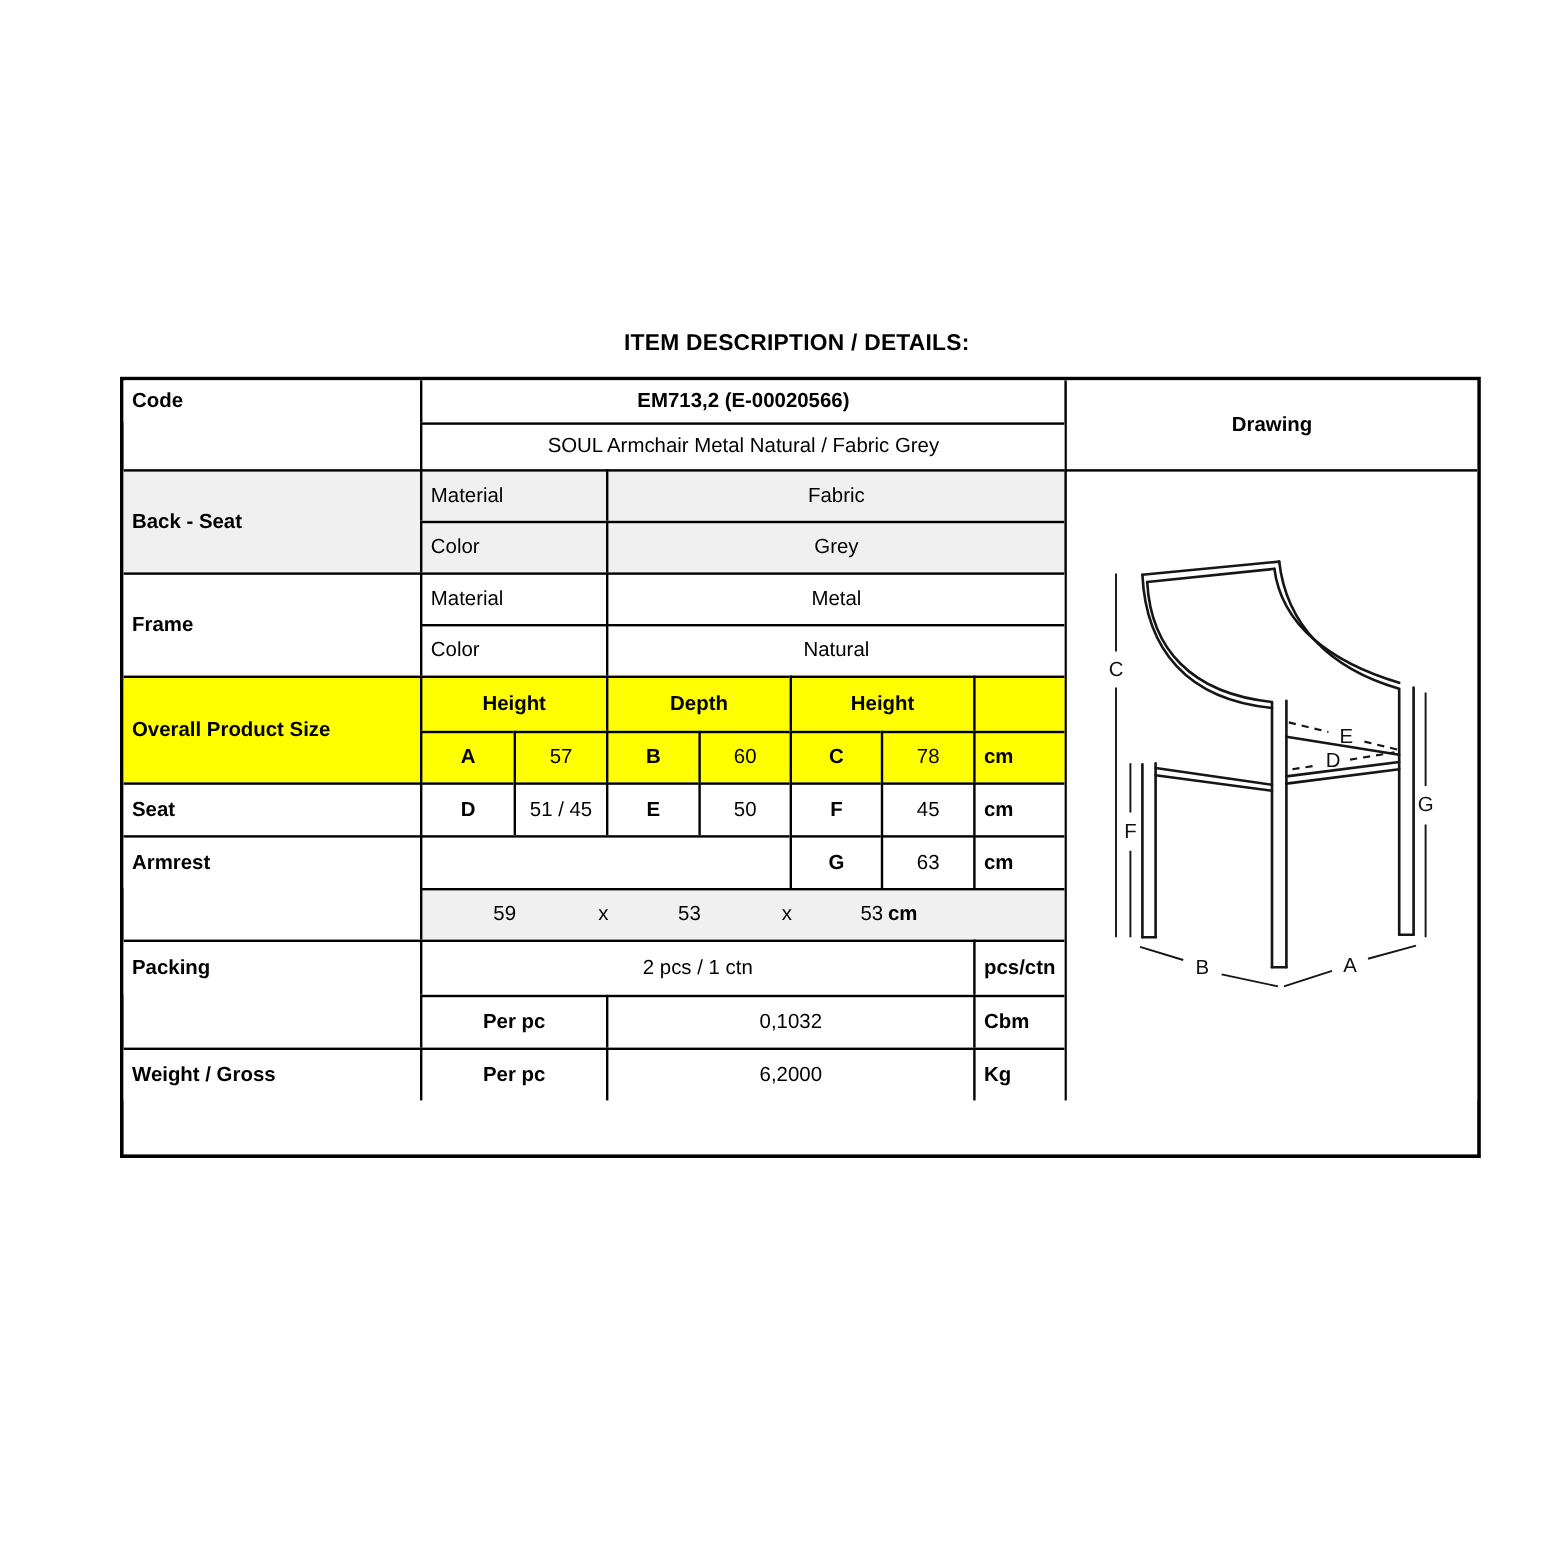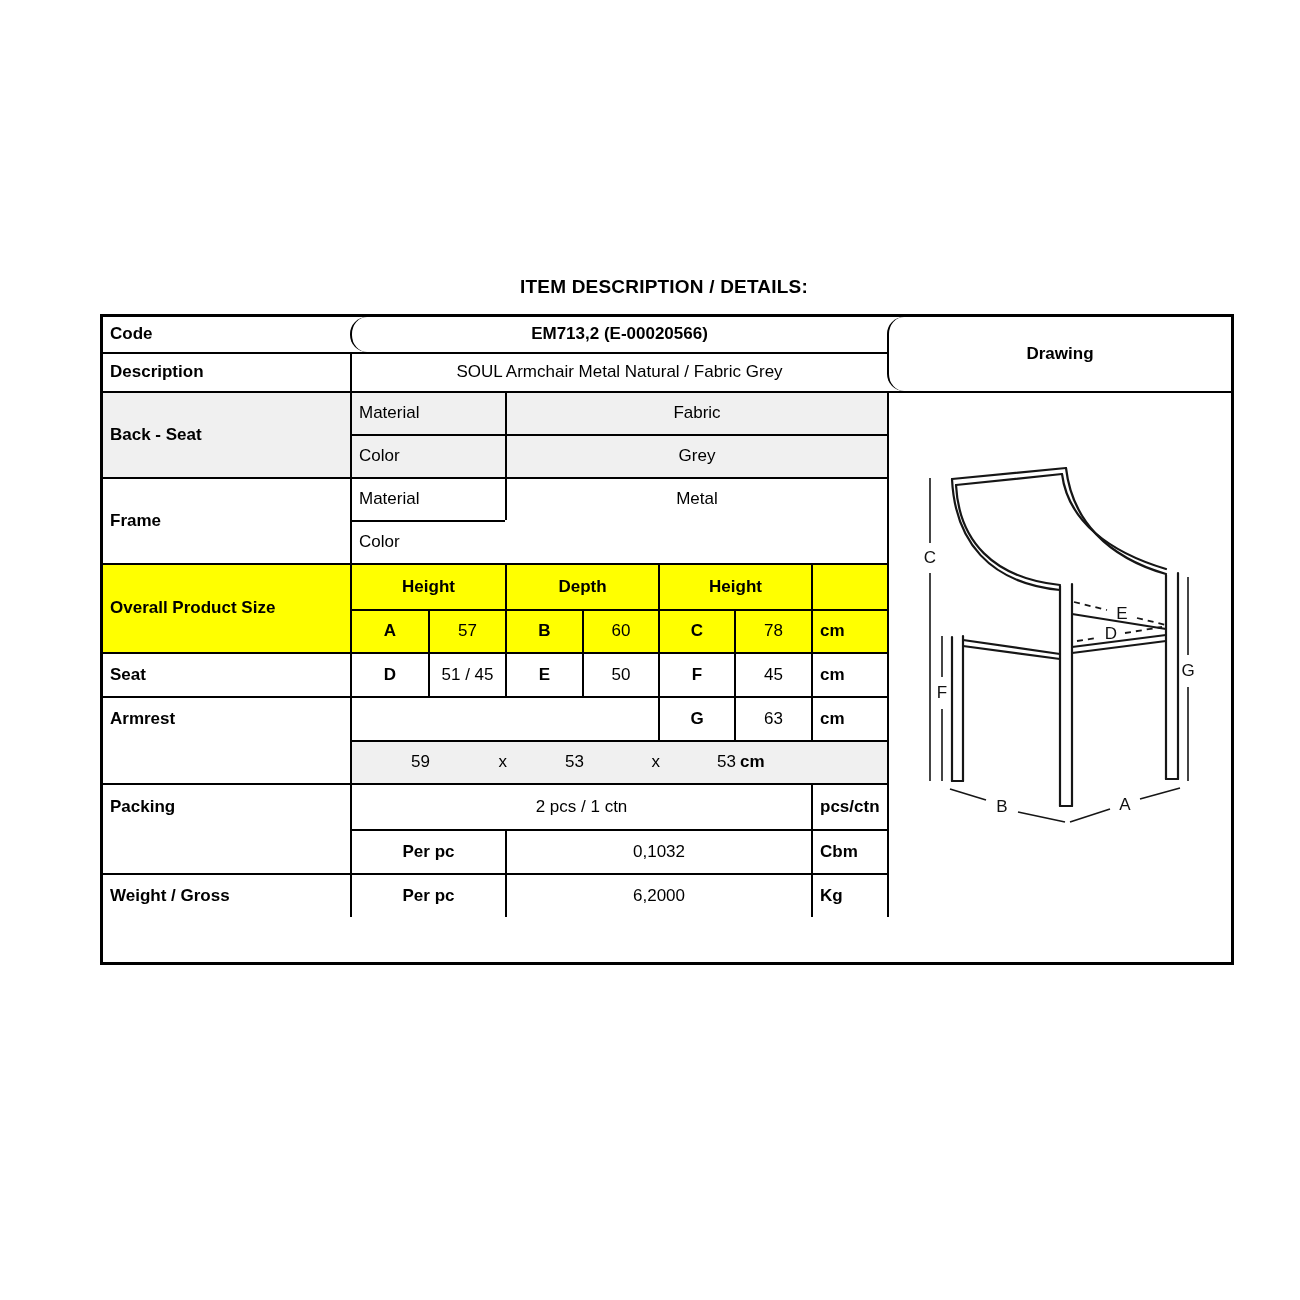--- a/index.html
+++ b/index.html
@@ -26,21 +26,21 @@
   }
   .c{
     border-left:2px solid var(--border);
     border-top:2px solid var(--border);
     box-sizing:border-box;
     display:flex;align-items:center;
     padding:0 7px;font-size:17px;line-height:1.1;
     white-space:nowrap;overflow:hidden;background:#fff;
   }
   .nl{border-left:none;}
-  .nt{border-top:none;border-radius:17px;}
+  .nt{border-top:none;}
   .b{font-weight:bold;}
   .ctr{justify-content:center;padding:0;}
   .grey{background:var(--shaded-row);}
   .yel{background:var(--highlight);}
   .psgrid{
     display:grid;width:100%;height:100%;
     grid-template-columns:78px 77px 77px 76px 76px 77px auto;
     align-items:center;
   }
   .psgrid>span{text-align:right;}
@@ -52,21 +52,20 @@
 <body>
 
 <div class="page-title">ITEM DESCRIPTION / DETAILS:</div>
 
 <div class="tbl">
 
   <div class="c nl nt b" style="grid-area:1/1/2/2">Code</div>
   <div class="c nt b ctr" style="grid-area:1/2/2/9">EM713,2 (E-00020566)</div>
   <div class="c nt b ctr" style="grid-area:1/9/3/10">Drawing</div>
 
-  <div class="c nl b" style="grid-area:2/1/3/2">Description</div>
   <div class="c ctr" style="grid-area:2/2/3/9">SOUL Armchair Metal Natural / Fabric Grey</div>
 
   <div class="c nl b grey" style="grid-area:3/1/5/2">Back - Seat</div>
   <div class="c grey" style="grid-area:3/2/4/4">Material</div>
   <div class="c grey ctr" style="grid-area:3/4/4/9">Fabric</div>
   <div class="c grey" style="grid-area:4/2/5/4">Color</div>
   <div class="c grey ctr" style="grid-area:4/4/5/9">Grey</div>
 
   <div class="c drawcell" style="grid-area:3/9/15/10">
     <svg width="342" height="524" viewBox="0 0 342 524">
@@ -130,20 +129,21 @@
       <text x="222" y="246" text-anchor="middle">D</text>
       <text x="113" y="419" text-anchor="middle">B</text>
       <text x="236" y="417" text-anchor="middle">A</text>
     </svg>
   </div>
 
   <div class="c nl b" style="grid-area:5/1/7/2">Frame</div>
   <div class="c" style="grid-area:5/2/6/4">Material</div>
   <div class="c ctr" style="grid-area:5/4/6/9">Metal</div>
   <div class="c" style="grid-area:6/2/7/4">Color</div>
+  <div class="c ctr" style="grid-area:6/4/7/9">Natural</div>
 
   <div class="c nl b yel" style="grid-area:7/1/9/2">Overall Product Size</div>
   <div class="c b ctr yel" style="grid-area:7/2/8/4">Height</div>
   <div class="c b ctr yel" style="grid-area:7/4/8/6">Depth</div>
   <div class="c b ctr yel" style="grid-area:7/6/8/8">Height</div>
   <div class="c yel" style="grid-area:7/8/8/9"></div>
   <div class="c b ctr yel" style="grid-area:8/2/9/3">A</div>
   <div class="c ctr yel" style="grid-area:8/3/9/4">57</div>
   <div class="c b ctr yel" style="grid-area:8/4/9/5">B</div>
   <div class="c ctr yel" style="grid-area:8/5/9/6">60</div>

